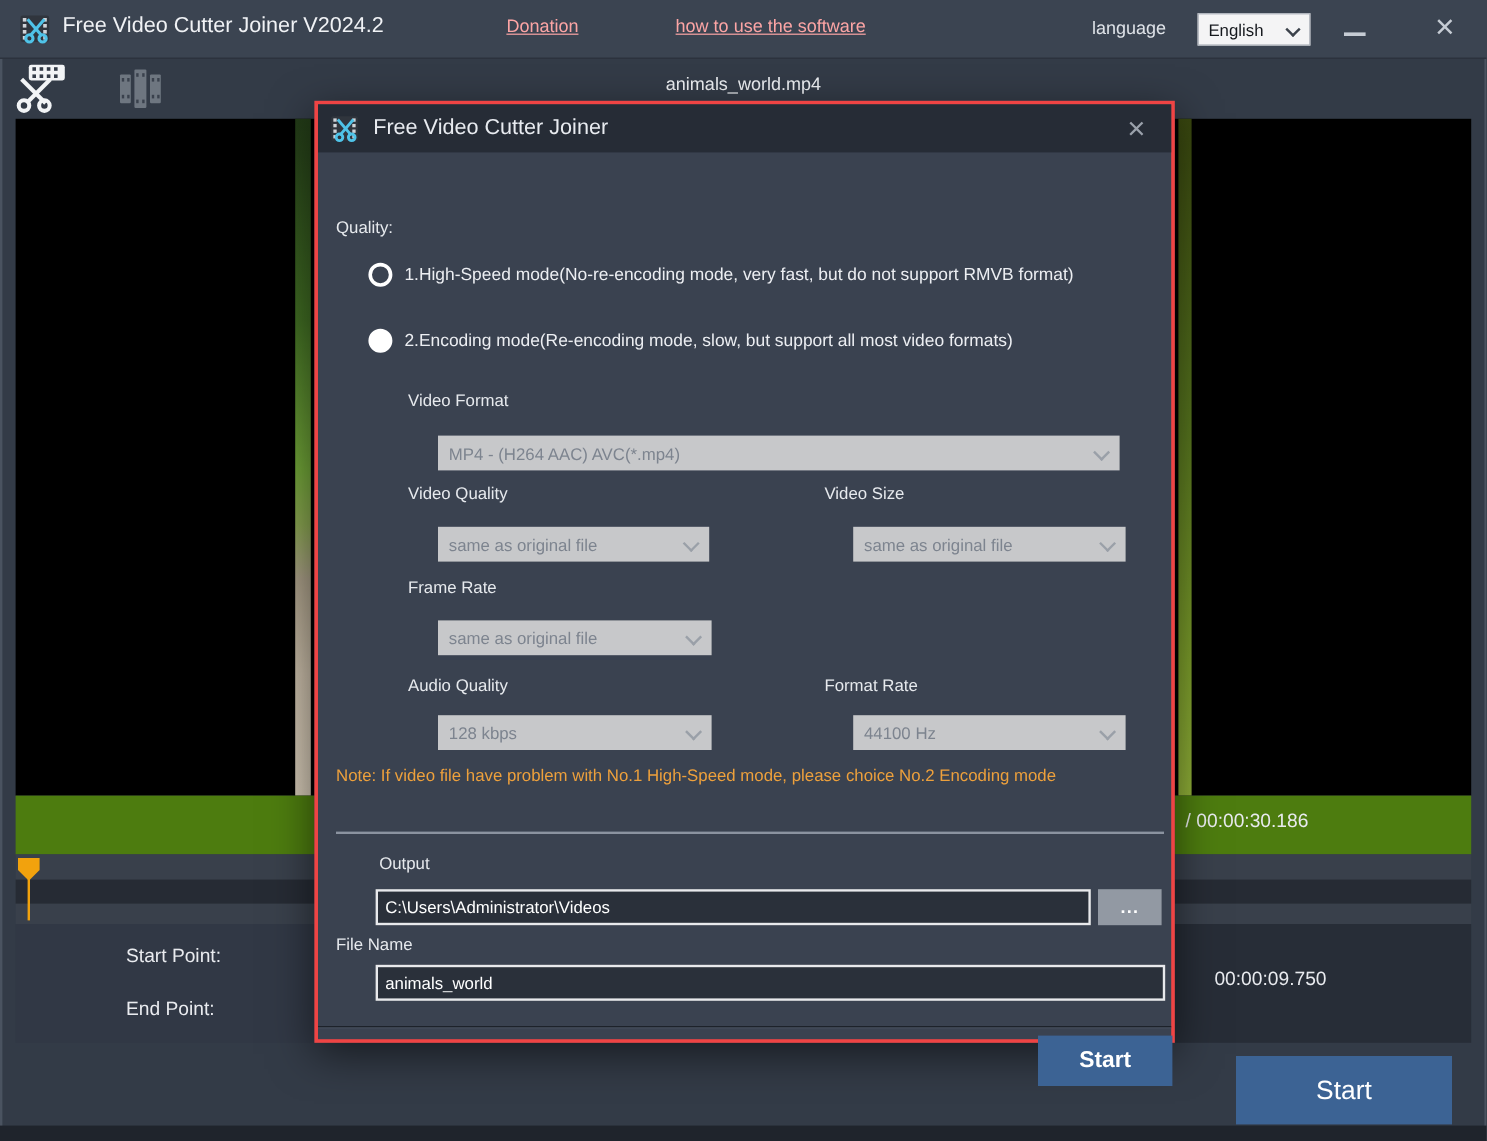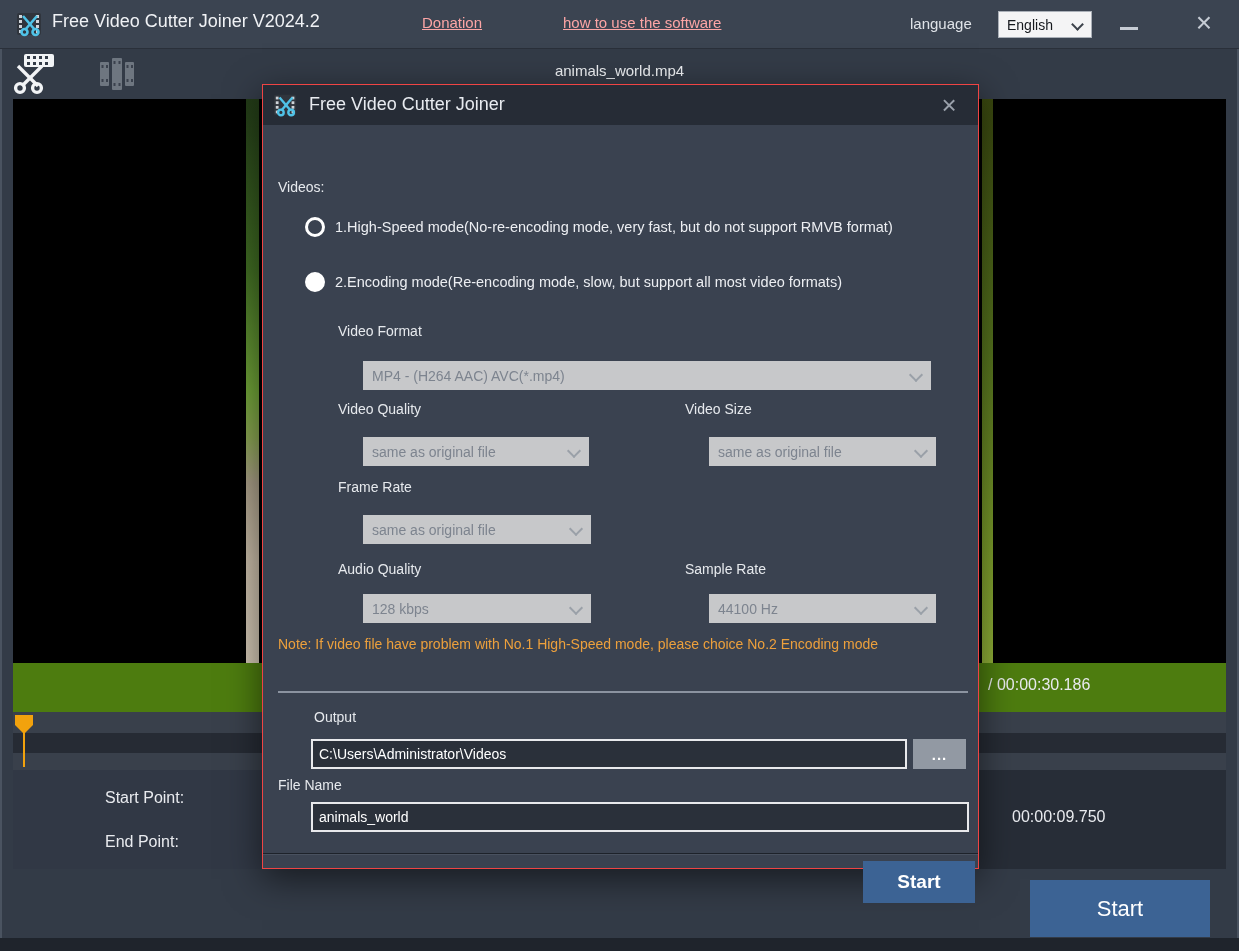--- a/index.html
+++ b/index.html
@@ -55,21 +55,21 @@
   .lbl-start{top:19px;}
   .lbl-end{top:63px;}
   .pt-value{position:absolute;left:35px;top:38px;font-size:16px;color:#e9ebef;}
   
   .main-start{position:absolute;left:1030px;top:880px;width:180px;height:57px;background:#3c6394;
               color:#fff;font-size:22px;display:flex;align-items:center;justify-content:center;
               cursor:pointer;}
   .bottom-strip{position:absolute;left:0;top:938px;width:100%;height:13px;background:#1f242c;}
   
   .dialog{position:absolute;left:262px;top:84px;width:717px;height:785px;background:#3a4250;
-          box-shadow:0 10px 34px rgba(0,0,0,.55);border:1px solid #ef4444;box-sizing:border-box;}
+          box-shadow:0 10px 34px rgba(0,0,0,.55);border:3px solid #ef4444;box-sizing:border-box;}
   .dlg-titlebar{position:absolute;left:0;top:0;width:100%;height:40px;background:#262c36;}
   .dlg-icon{position:absolute;left:10px;top:7px;width:26px;height:26px;}
   .dlg-title{position:absolute;left:46px;top:9px;font-size:18px;color:#e8ebf0;}
   .dlg-close{position:absolute;right:12px;top:3px;width:34px;height:34px;color:#9aa1ab;
              font-size:26px;line-height:34px;text-align:center;cursor:pointer;}
   .dlg-label{position:absolute;font-size:14px;color:#e6e9ed;}
   .lab-profile{left:15px;top:94px;}
   .radio-row{position:absolute;left:42px;display:flex;align-items:center;gap:10px;cursor:pointer;}
   .r1{top:132px;}
   .r2{top:187px;}
@@ -241,21 +241,21 @@
           <path d="M9 20 L21 6"></path>
             <path d="M19 20 L7 6"></path>
           <circle cx="8.5" cy="22" r="3"></circle>
             <circle cx="19.5" cy="22" r="3"></circle>
         </g>
       </svg>
       <div class="dlg-title">Free Video Cutter Joiner</div>
       <div class="dlg-close">×</div>
     </div>
 
-    <div class="dlg-label lab-profile">Videos:</div>
+    <div class="dlg-label lab-profile">Quality:</div>
 
     <div class="radio-row r1">
       <span class="radio-ring"></span>
       <span class="radio-text">1.High-Speed mode(No-re-encoding mode, very fast, but do not support RMVB format)</span>
     </div>
     <div class="radio-row r2">
       <span class="radio-dot"></span>
       <span class="radio-text">2.Encoding mode(Re-encoding mode, slow, but support all most video formats)</span>
     </div>
 
@@ -282,21 +282,21 @@
       <span>same as original file</span>
       <span class="chev"></span>
     </div>
 
     <div class="dlg-label lab-aq">Audio Quality</div>
     <div class="combo cb-aq">
       <span>128 kbps</span>
       <span class="chev"></span>
     </div>
 
-    <div class="dlg-label lab-sr">Sample Rate</div>
+    <div class="dlg-label lab-sr">Format Rate</div>
     <div class="combo cb-sr">
       <span>44100 Hz</span>
       <span class="chev"></span>
     </div>
 
     <div class="note">Note: If video file have problem with No.1 High-Speed mode, please choice No.2 Encoding mode</div>
     <div class="sep"></div>
 
     <div class="dlg-label lab-out">Output</div>
     <input class="dlg-input in-out" value="C:\Users\Administrator\Videos" style="">

